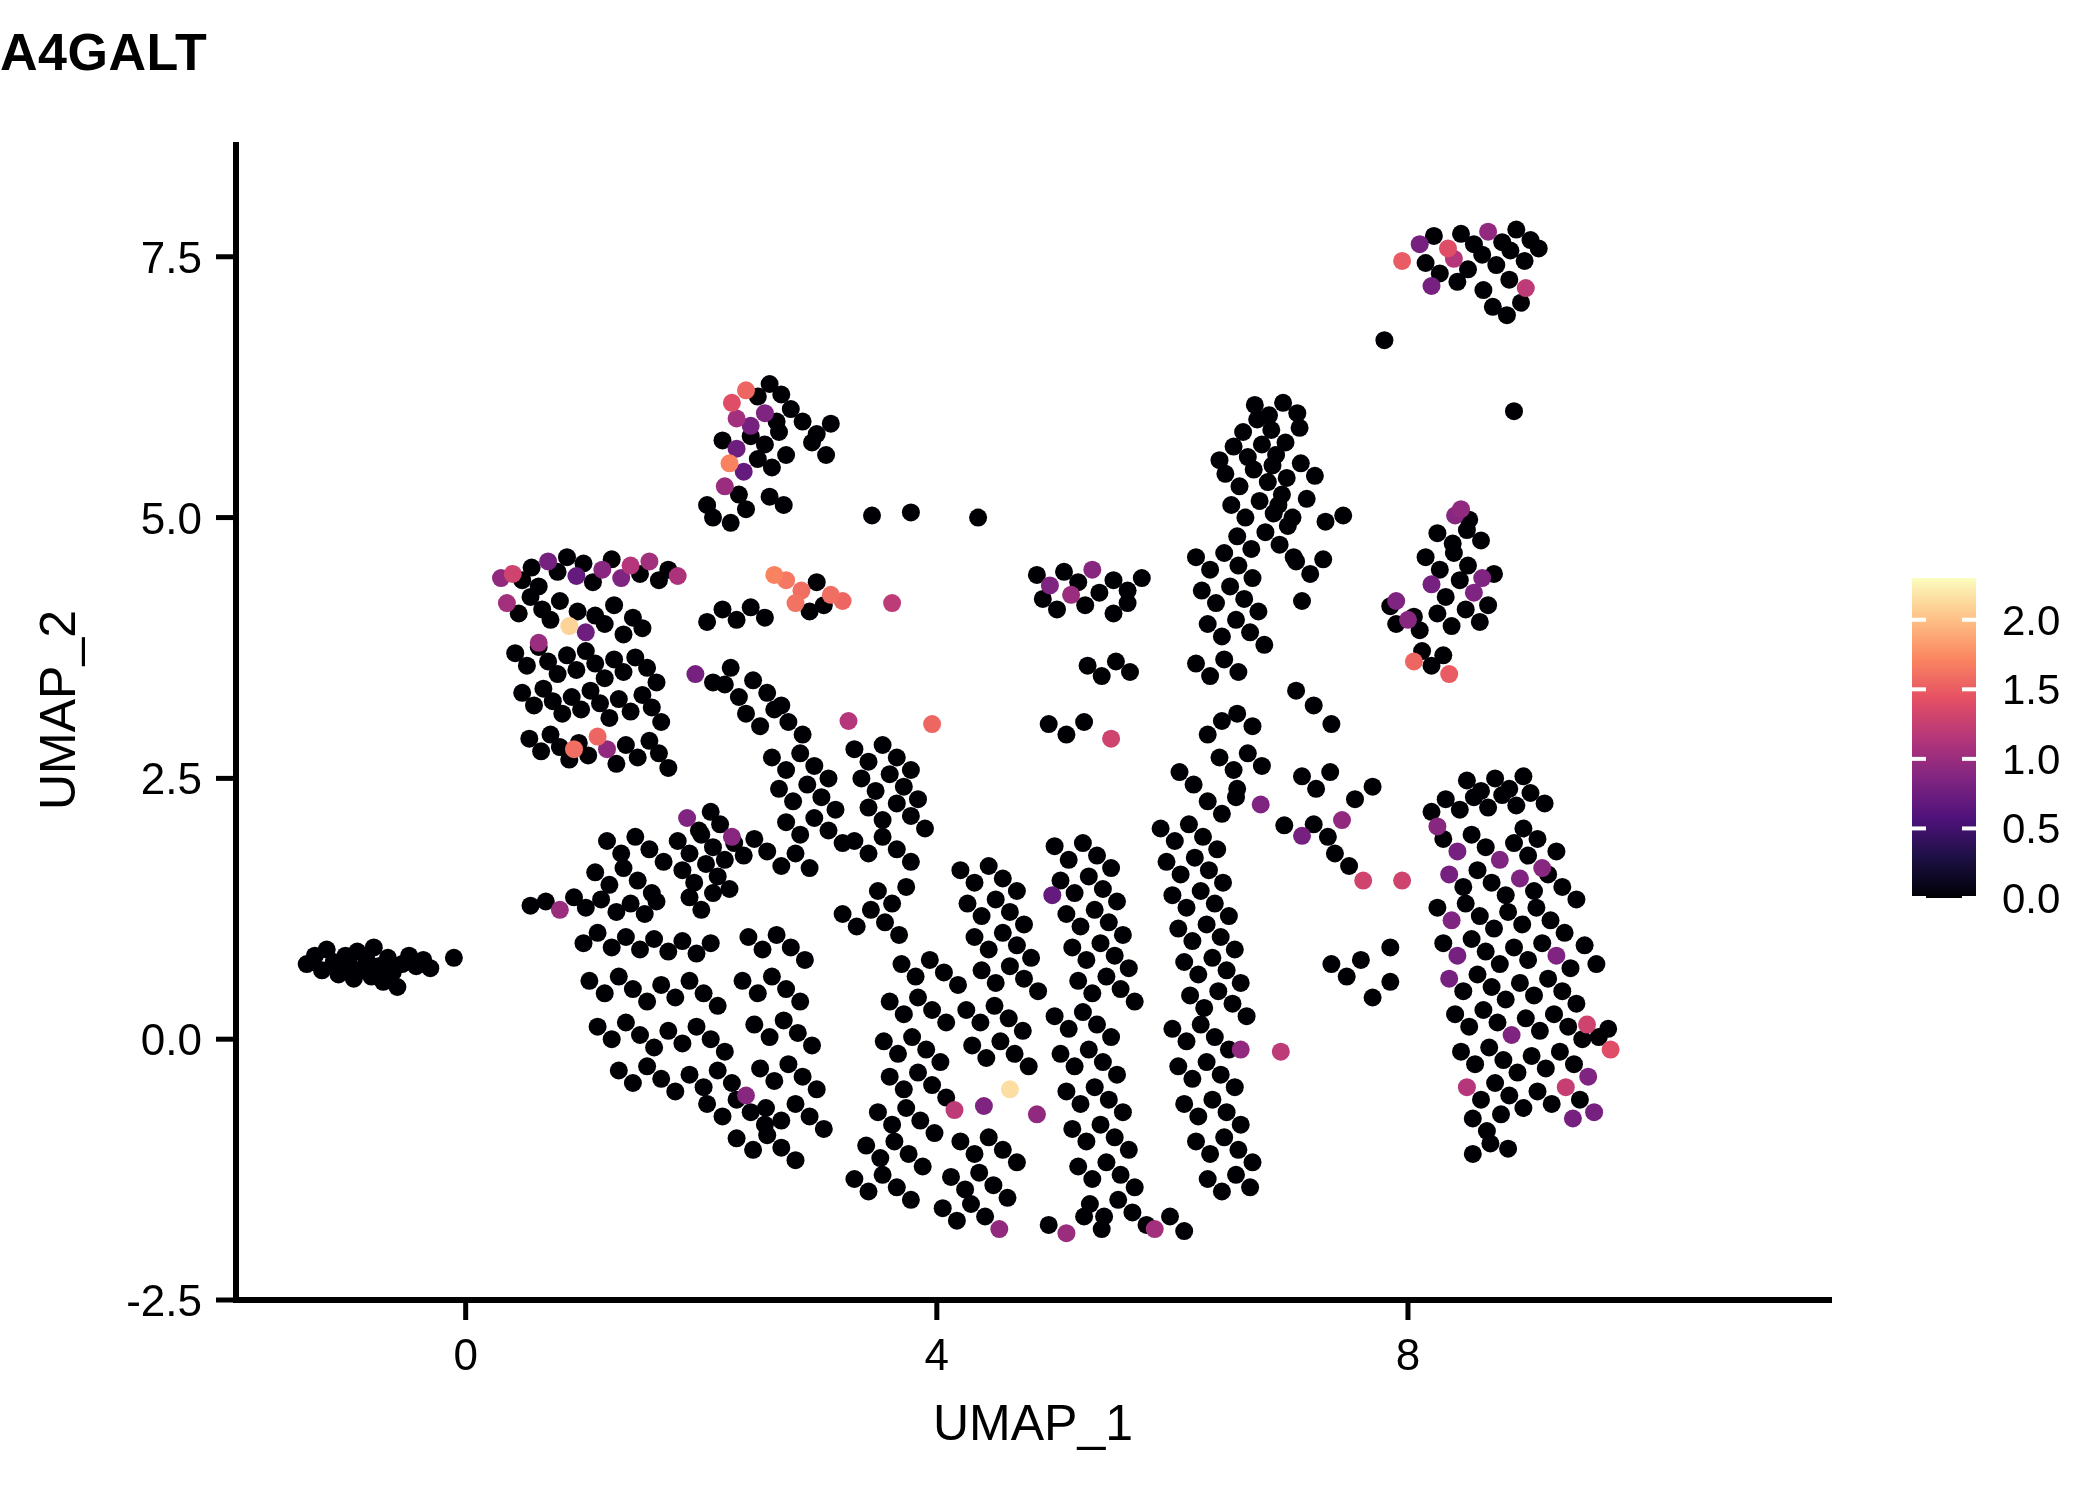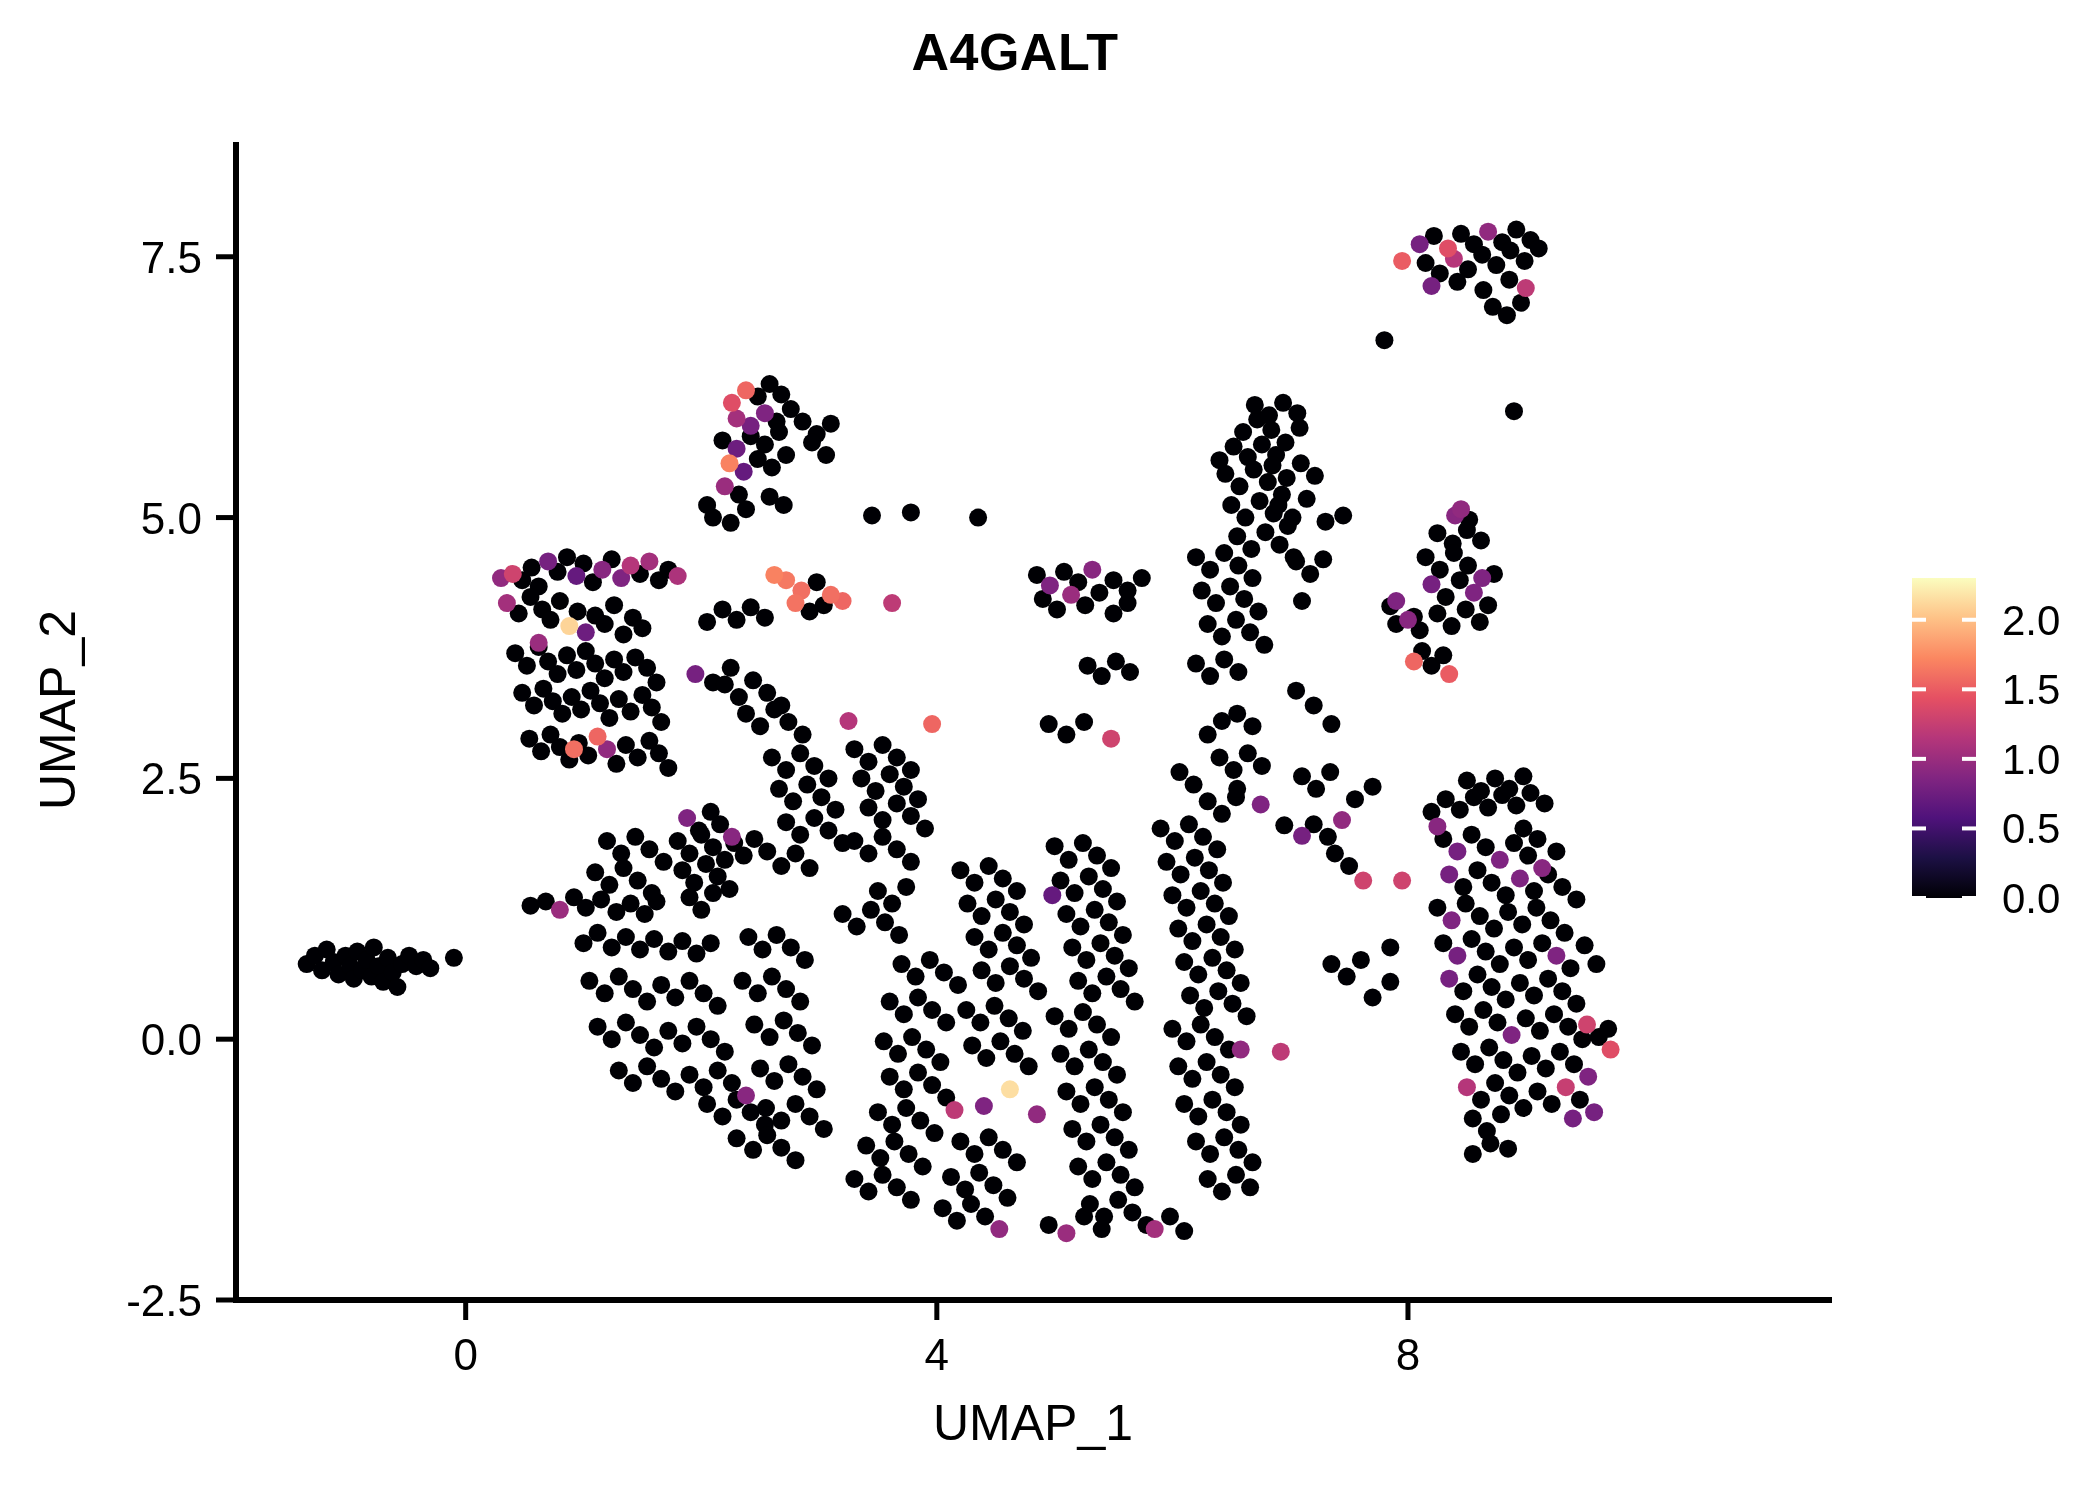--- a/index.html
+++ b/index.html
@@ -17,21 +17,21 @@
     position: relative;
     width: 2100px;
     height: 1500px;
     background: #ffffff;
   }
   #plot-title {
     position: absolute;
     left: 0;
     top: 22px;
     width: 2030px;
-    text-align: center;
+    text-align: left;
     font-size: 52px;
     font-weight: bold;
     color: #000000;
     letter-spacing: 0.5px;
   }
   #chart-svg {
     position: absolute;
     left: 0;
     top: 0;
   }

